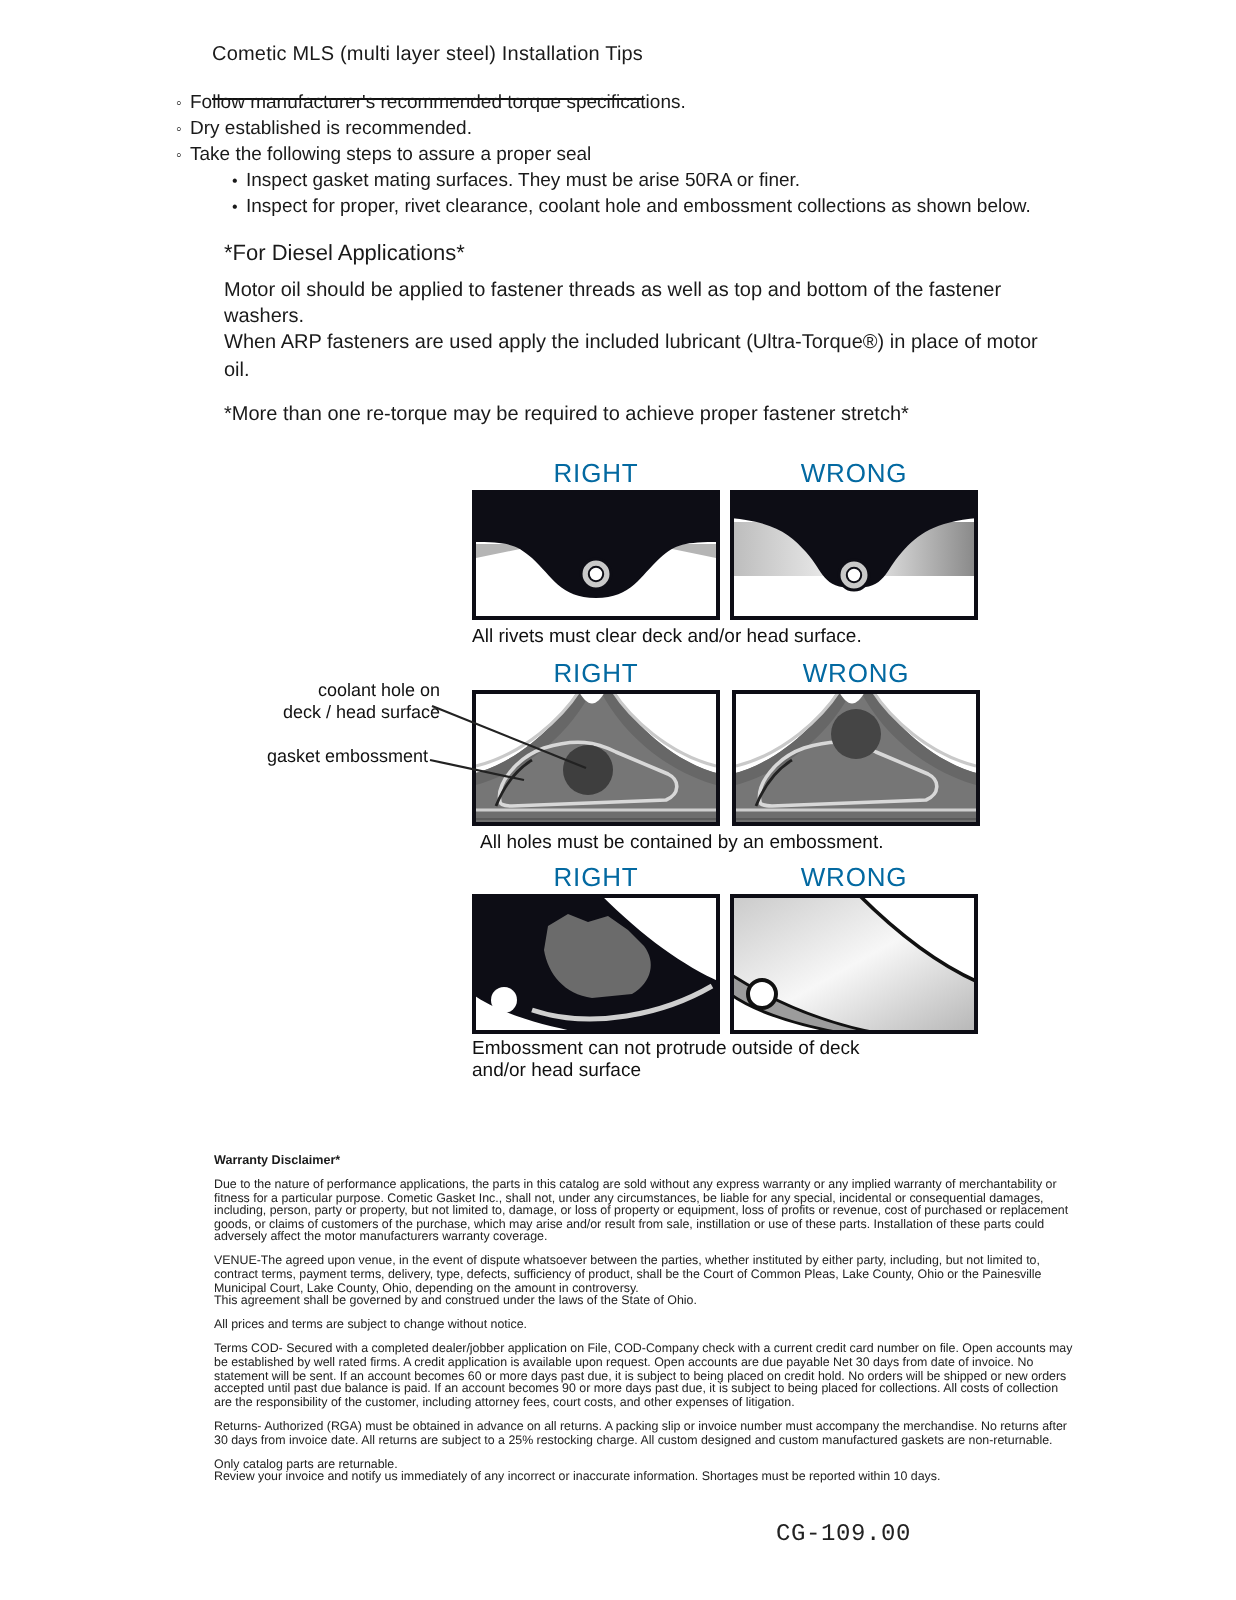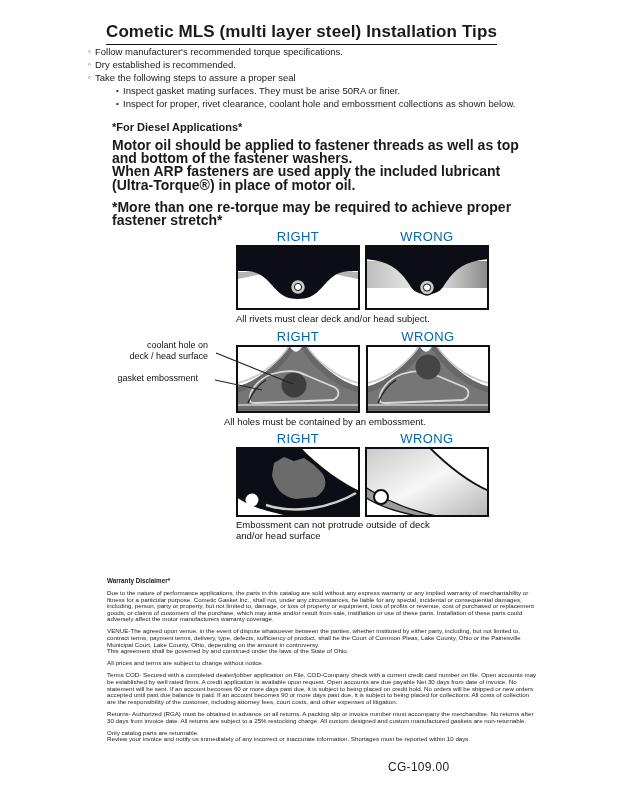--- a/index.html
+++ b/index.html
@@ -1,39 +1,39 @@
 <!DOCTYPE html>
 <html><head>
 <meta charset="utf-8">
 <style>
   html,body{margin:0;padding:0;background:#e8e8e8;}
   .page{
     position:relative;width:618px;height:800px;background:#ffffff;overflow:hidden;
     font-family:"Liberation Sans","DejaVu Sans",sans-serif;color:#1a1a1a;
   }
   .abs{position:absolute;}
-  .title{left:106px;top:22px;font-size:17px;font-weight:bold;
-         border-bottom:1.6px solid #111;padding-bottom:2px;letter-spacing:.1px;}
+  .title{left:106px;top:22px;font-size:10px;font-weight:normal;
+         border-bottom:1.6px solid #111;padding-bottom:16px;letter-spacing:.1px;}
   .tips{left:88px;top:45px;width:460px;font-size:9.5px;line-height:13px;}
   .tip{display:flex;}
   .tip .m{width:7px;font-size:8px;line-height:13px;}
   .tip.sub{padding-left:28px;}
   .diesel{left:112px;top:121px;width:416px;}
-  .d-head{font-size:11px;font-weight:bold;margin-bottom:6px;}
-  .diesel p{margin:0 0 9px 0;font-size:14px;line-height:13.2px;white-space:pre-line;font-weight:bold;}
+  .d-head{font-size:11px;font-weight:normal;margin-bottom:6px;}
+  .diesel p{margin:0 0 9px 0;font-size:10px;line-height:13.2px;white-space:pre-line;}
   .dlabel{width:124px;text-align:center;font-size:13px;letter-spacing:.4px;color:#0369a1;}
   .dbox{width:124px;}
   .dbox svg{display:block;width:124px;}
   .dcaption{font-size:9.5px;line-height:11px;white-space:pre-line;color:#111;}
   .annot{font-size:9px;line-height:10.5px;text-align:right;width:96px;white-space:pre-line;color:#111;}
   .leaders{left:0;top:0;pointer-events:none;}
   .warranty{left:107px;top:577px;width:448px;}
   .w-head{font-size:6.3px;font-weight:bold;margin-bottom:6px;}
   .warranty p{margin:0 0 5.5px 0;font-size:6.2px;line-height:6.6px;white-space:pre-line;color:#222;}
-  .pagenum{left:388px;top:760px;font-size:12px;color:#222;letter-spacing:.3px;}
+  .pagenum{left:388px;top:760px;font-size:12px;color:#222;letter-spacing:.3px;font-family:Liberation Mono, monospace;}
 </style>
 </head>
 <body>
 
 <div class="page">
 
   <div class="abs title">Cometic MLS (multi layer steel) Installation Tips</div>
 
   <div class="abs tips">
     <div class="tip">
@@ -93,28 +93,28 @@
       </defs>
       <rect width="124" height="65" fill="#ffffff"></rect>
       <rect x="2" y="16" width="60" height="27" fill="url(#gL)"></rect>
       <rect x="62" y="16" width="60" height="27" fill="url(#gR)"></rect>
       <path d="M0,0 H124 V14 C102,16 94,22 86,31 C77,41 78,49 62,49 C46,49 47,41 38,31 C30,22 22,16 0,14 Z" fill="#0d0d15"></path>
       <circle cx="62" cy="42.5" r="7.5" fill="#c9c9c9" stroke="#0d0d15" stroke-width="1.5"></circle>
       <circle cx="62" cy="42.5" r="3.6" fill="#ffffff" stroke="#0d0d15" stroke-width="1"></circle>
       <rect x="1" y="1" width="122" height="63" fill="none" stroke="#0d0d15" stroke-width="2"></rect>
     </svg>
   </div>
-  <div class="abs dcaption" style="left:236px;top:313px">All rivets must clear deck and/or head subject.</div>
+  <div class="abs dcaption" style="left:236px;top:313px">All rivets must clear deck and/or head surface.</div>
 
   <div class="abs dlabel" style="left:236px;top:329px">RIGHT</div>
   <div class="abs dlabel" style="left:366px;top:329px">WRONG</div>
 
-  <div class="abs annot" style="left:112px;top:340px">coolant hole on
+  <div class="abs annot" style="left:124px;top:340px">coolant hole on
 deck / head surface</div>
-  <div class="abs annot" style="left:102px;top:373px">gasket embossment</div>
+  <div class="abs annot" style="left:118px;top:373px">gasket embossment</div>
 
   <div class="abs dbox" style="left:236px;top:345px">
     <svg viewBox="0 0 124 68">
       <rect width="124" height="68" fill="#ffffff"></rect>
       <path d="M0,42 C24,36 44,16 53,0 L70,0 C80,16 100,36 124,42 V68 H0 Z" fill="#767676"></path>
       <path d="M0,42 C24,36 44,16 53,0 L60,0 C50,20 28,41 0,48 Z" fill="#676767"></path>
       <path d="M124,42 C100,36 80,16 71,0 L64,0 C74,20 96,41 124,48 Z" fill="#676767"></path>
       <path d="M53,0 C58,9 62,9 67,0 Z" fill="#ffffff"></path>
       <path d="M2,38 C26,32 45,14 54,0" stroke="#c9c9c9" stroke-width="1.6" fill="none"></path>
       <path d="M122,38 C98,32 79,14 70,0" stroke="#c9c9c9" stroke-width="1.6" fill="none"></path>
@@ -138,21 +138,21 @@
       <path d="M122,38 C98,32 79,14 70,0" stroke="#c9c9c9" stroke-width="1.6" fill="none"></path>
       <path d="M14,56 C12,47 22,34 36,29 C52,24 62,26 72,31 L98,42 C104,45 104,52 97,55 L20,58 C16,58 14,57 14,56 Z" fill="none" stroke="#d8d8d8" stroke-width="1.8"></path>
       <circle cx="62" cy="22" r="12.5" fill="#454545"></circle>
       <path d="M12,58 C16,48 22,40 30,35" stroke="#222222" stroke-width="1.4" fill="none"></path>
       <rect x="0" y="60" width="124" height="8" fill="#6e6e6e"></rect>
       <line x1="0" y1="60" x2="124" y2="60" stroke="#cfcfcf" stroke-width="1.4"></line>
       <line x1="0" y1="64.5" x2="124" y2="64.5" stroke="#5a5a5a" stroke-width="1"></line>
       <rect x="1" y="1" width="122" height="66" fill="none" stroke="#0d0d15" stroke-width="2"></rect>
     </svg>
   </div>
-  <div class="abs dcaption" style="left:224px;top:416px">All holes must be contained by an embossment.</div>
+  <div class="abs dcaption" style="left:240px;top:416px">All holes must be contained by an embossment.</div>
 
   <div class="abs dlabel" style="left:236px;top:431px">RIGHT</div>
   <div class="abs dlabel" style="left:365px;top:431px">WRONG</div>
 
   <div class="abs dbox" style="left:236px;top:447px">
     <svg viewBox="0 0 124 70">
       <rect width="124" height="70" fill="#ffffff"></rect>
       <path d="M0,0 H64 C86,22 106,36 124,44 V70 H58 C36,66 14,60 0,50 Z" fill="#0d0d15"></path>
       <path d="M30,58 C60,68 96,60 120,46" stroke="#cfcfcf" stroke-width="2.5" fill="none"></path>
       <path d="M38,16 L48,10 L58,14 L68,11 L78,18 L86,26 C92,34 90,44 80,50 L60,52 C46,50 38,40 36,28 Z" fill="#6b6b6b"></path>

